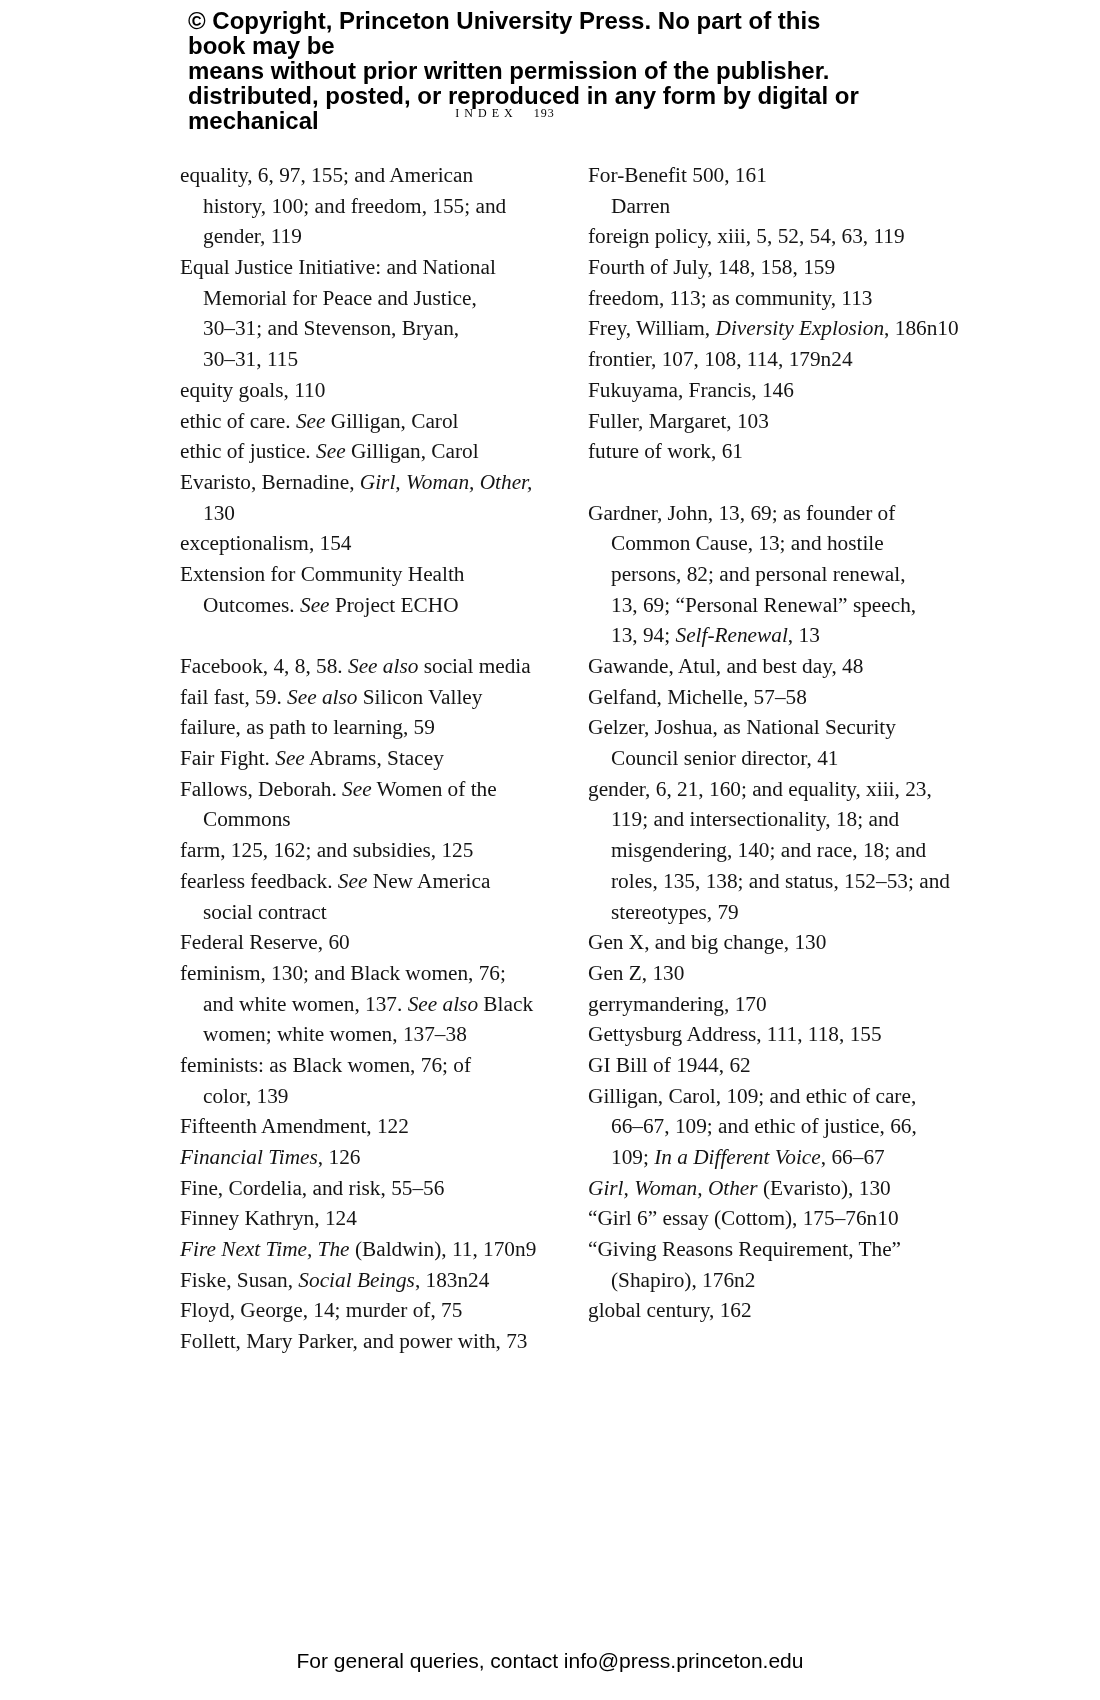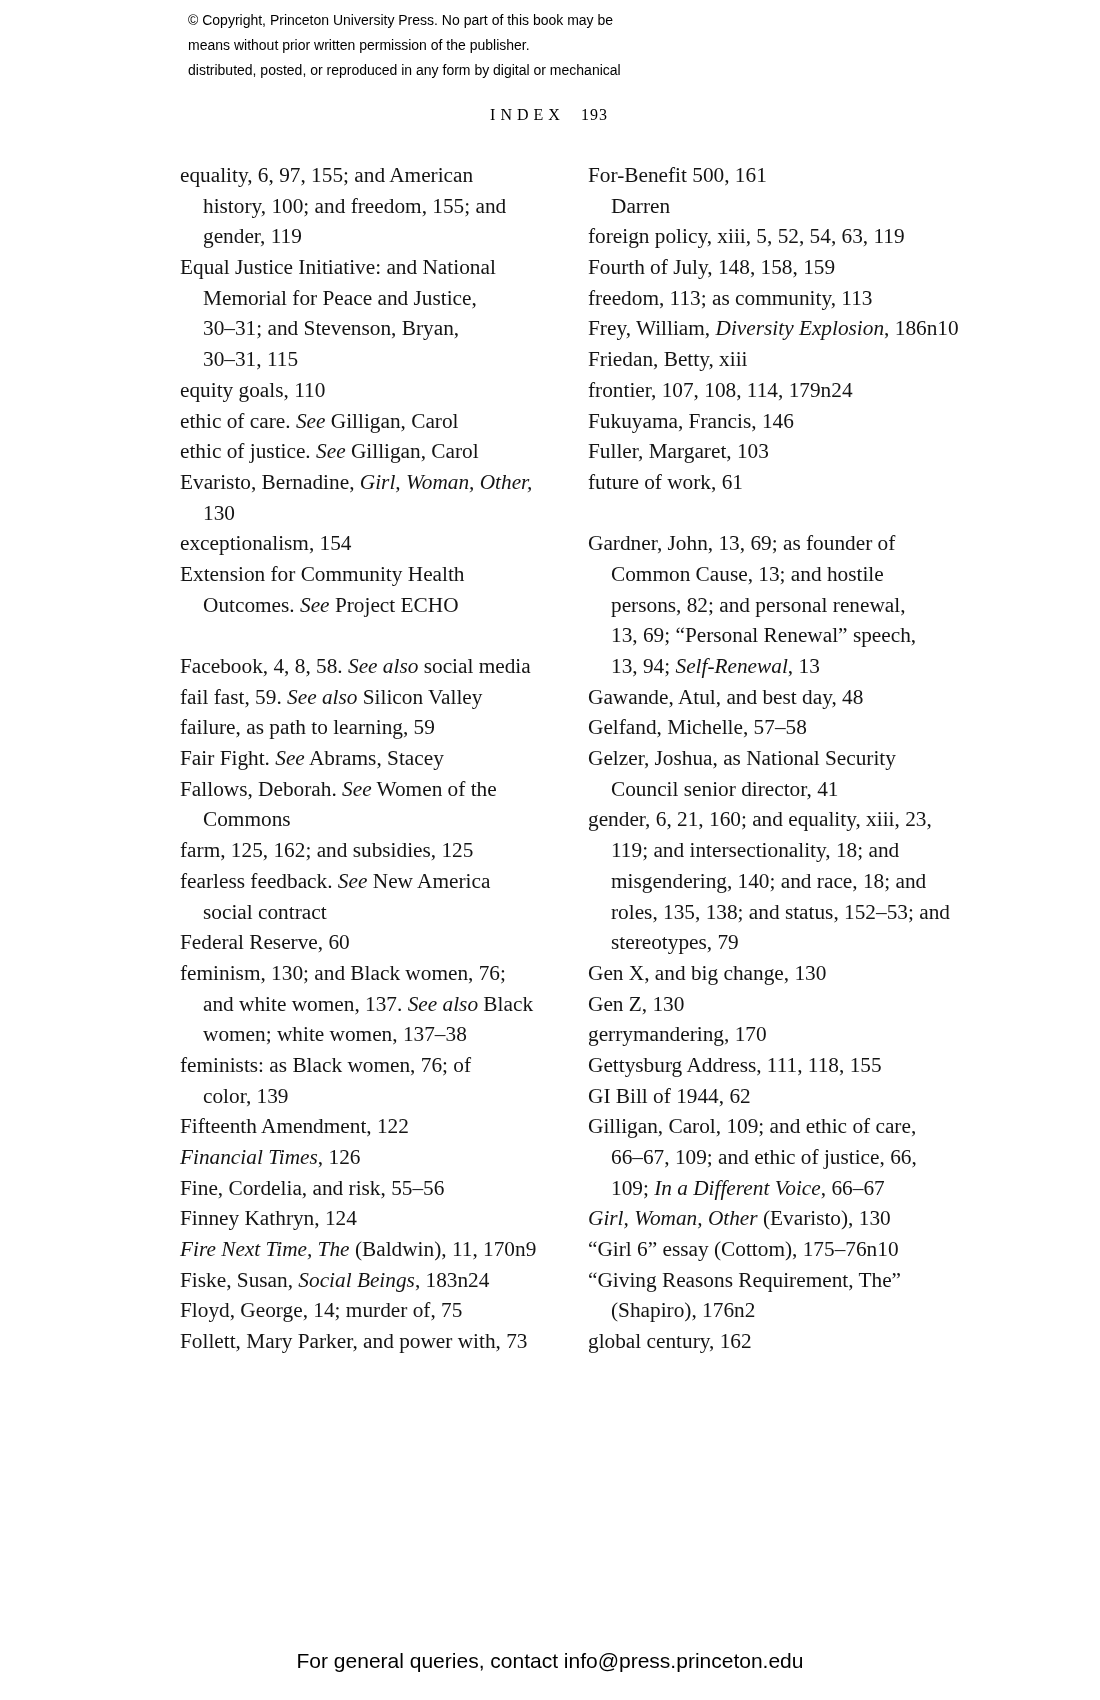--- a/index.html
+++ b/index.html
@@ -2,25 +2,25 @@
 <html><head>
 <meta charset="utf-8">
 <style>
   html,body { margin:0; padding:0; background:#ffffff; }
   .page {
     position:relative; width:1100px; height:1700px; background:#ffffff;
     font-family:"Liberation Serif", serif; color:#141414; overflow:hidden;
   }
   .copyright {
     position:absolute; left:188px; top:8px; width:680px;
-    font-family:"Liberation Sans", sans-serif; font-size:14px; line-height:25px; color:#000;
+    font-family:"Liberation Sans", sans-serif; font-size:24px; line-height:25px; color:#000;font-weight:bold;
   }
   .running-head {
     position:absolute; top:106px; left:0; width:1010px; text-align:center;
-    font-size:16px; color:#000;padding-left:44px;
+    font-size:12px; color:#000;
   }
   .rh-title { letter-spacing:5px; }
   .rh-page { margin-left:16px; letter-spacing:1px; }
   .col {
     position:absolute; top:160px; font-size:21.3px; line-height:30.7px;
     color:#141414; white-space:nowrap;margin-left:12px;
   }
   .col-left  { left:168px; }
   .col-right { left:576px; }
   .iline { height:30.7px; }
@@ -87,21 +87,20 @@
       <div class="iline"><span>Floyd, George, 14; murder of, 75</span></div>
       <div class="iline"><span>Follett, Mary Parker, and power with, 73</span></div>
     </div>
   <div class="col col-right" id="col-right">
       <div class="iline"><span>For-Benefit 500, 161</span></div>
       <div class="iline cont"><span>Darren</span></div>
       <div class="iline"><span>foreign policy, xiii, 5, 52, 54, 63, 119</span></div>
       <div class="iline"><span>Fourth of July, 148, 158, 159</span></div>
       <div class="iline"><span>freedom, 113; as community, 113</span></div>
       <div class="iline"><span>Frey, William, </span><i>Diversity Explosion</i><span>, 186n10</span></div>
-      <div class="iline"><span>Friedan, Betty, xiii</span></div>
       <div class="iline"><span>frontier, 107, 108, 114, 179n24</span></div>
       <div class="iline"><span>Fukuyama, Francis, 146</span></div>
       <div class="iline"><span>Fuller, Margaret, 103</span></div>
       <div class="iline"><span>future of work, 61</span></div>
       <div class="iline gap"></div>
       <div class="iline"><span>Gardner, John, 13, 69; as founder of</span></div>
       <div class="iline cont"><span>Common Cause, 13; and hostile</span></div>
       <div class="iline cont"><span>persons, 82; and personal renewal,</span></div>
       <div class="iline cont"><span>13, 69; “Personal Renewal” speech,</span></div>
       <div class="iline cont"><span>13, 94; </span><i>Self-Renewal</i><span>, 13</span></div>

